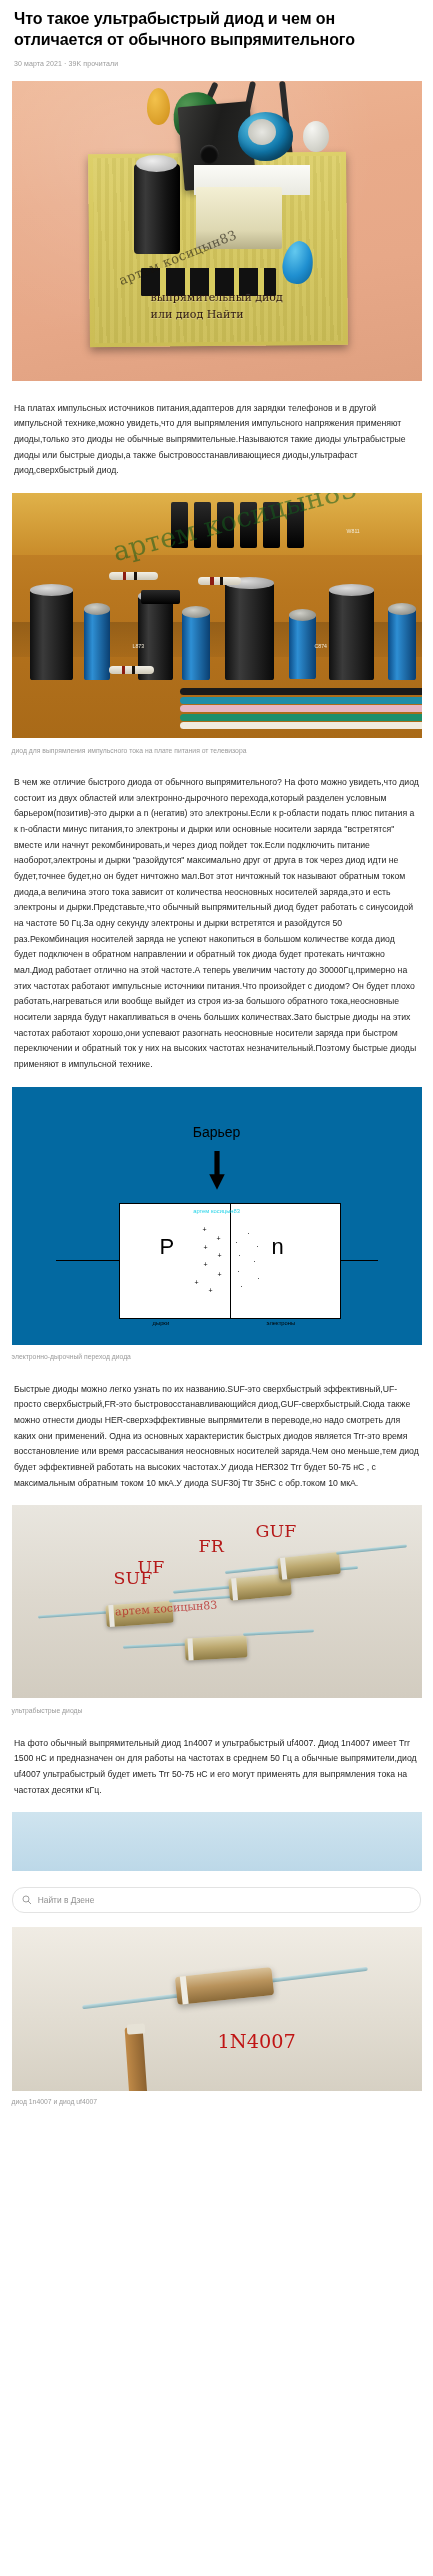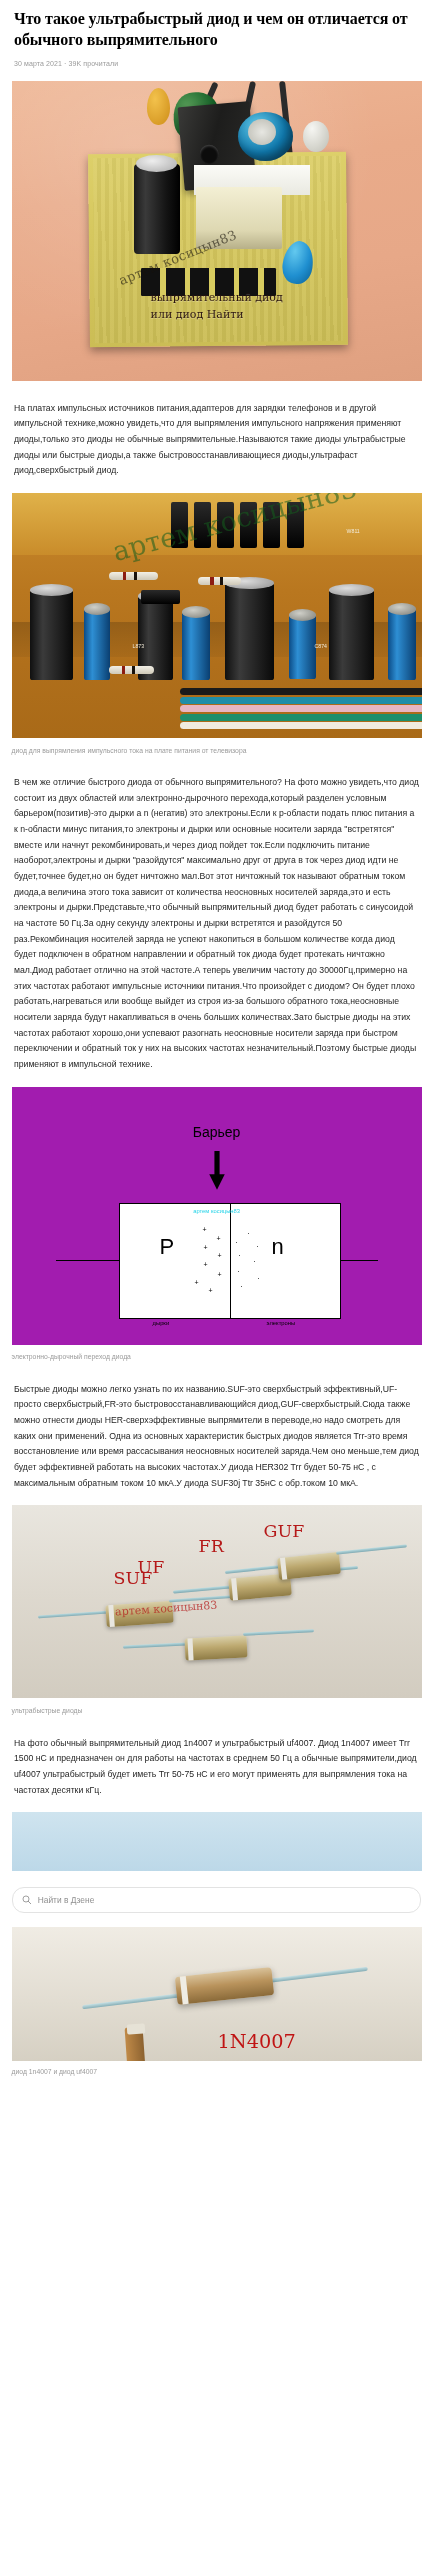--- a/index.html
+++ b/index.html
@@ -14,21 +14,20 @@
   }
   .page { width: 433px; position: relative; overflow: hidden; }
 
   .article-title {
     font-size: 16px;
     line-height: 1.30;
     font-weight: 700;
     letter-spacing: -0.1px;
     margin: 9px 14px 0 14px;
     color: #000;
-    font-family: Liberation Serif, serif;
   }
   .article-meta {
     margin: 9px 14px 0 14px;
     font-size: 7px;
     color: #9a9a9a;
     letter-spacing: 0.1px;
   }
 
   .figure { margin: 14px 0 0 0; }
   .figure .frame {
@@ -202,21 +201,21 @@
     position:absolute; left:97px; top:11.6px; font-family:"DejaVu Serif",serif;
     font-size:27px; color: rgba(20,92,30,.55); transform: rotate(-15deg); white-space:nowrap;
   }
   .photo2 .silktext{
     position:absolute; font-size:5.2px; color:#f2ead8; font-family:"Liberation Sans",sans-serif;
   }
 
   
   .diagram{
     height: 258px;
-    background:#a21caf;
+    background:#0369a1;
   }
   .diagram .d-title{
     position:absolute; left:0; right:0; top:37px; text-align:center;
     font-size:14px; color:#000; font-family:"Liberation Sans",sans-serif;
   }
   .diagram .d-arrow{
     position:absolute; left:50%; top:64px; transform:translateX(-50%);
   }
   .diagram .d-box{
     position:absolute; left:107px; top:116px; width:222px; height:116px;
@@ -292,21 +291,21 @@
   .searchbar .s-icon{
     margin: 0 6.4px 0 9px; width:9.7px; height:9.7px; flex:0 0 auto;
     display:inline-block;
   }
   .searchbar .s-text{
     font-size: 8.4px; color:#8f8f8f;
   }
 
   
   .photo5{
-    height: 134px;
+    height: 164px;
     background: linear-gradient(180deg,#f0ece4 0%, #e2ddd2 55%, #d6d0c3 100%);
   }
   .photo5 .body{
     position:absolute; left:164px; top:45px; width:97px; height:28px;
     border-radius:3.9px;
     background: linear-gradient(180deg,#d9c29a 0%, #b9935c 45%, #8a6a39 100%);
     transform: rotate(-6deg);
     box-shadow: 0 2.6px 6.4px rgba(0,0,0,.3);
   }
   .photo5 .body .band{
@@ -500,21 +499,21 @@
 
       <div class="legL" style="left:213px; top:63px;  width:55px; transform:rotate(-6deg);"></div>
       <div class="dio" style="left:266px; top:50px;  width:62px; transform:rotate(-6deg);">
           <span class="band"></span>
         </div>
       <div class="legR" style="left:324px; top:43px;  width:71px; transform:rotate(-6deg);"></div>
 
       <div class="redlbl" style="left:55px;  top:63px;margin-left:47px;">SUF</div>
       <div class="redlbl" style="left:126px; top:52px;">UF</div>
       <div class="redlbl" style="left:187px; top:31px;">FR</div>
-      <div class="redlbl" style="left:252px; top:15.5px;">GUF</div>
+      <div class="redlbl" style="left:244px; top:15.5px;">GUF</div>
 
       <div class="wm-red">артем косицын83</div>
     </div>
     <div class="figcaption">ультрабыстрые диоды</div>
   </div>
 
   <p class="body-text">На фото обычный выпрямительный диод 1n4007 и ультрабыстрый uf4007. Диод 1n4007 имеет Trr 1500 нС и предназначен он для работы на частотах в среднем 50 Гц а обычные выпрямители,диод uf4007 ультрабыстрый будет иметь Trr 50-75 нС и его могут применять для выпрямления тока на частотах десятки кГц.</p>
 
   <div class="figure">
     <div class="frame photo4"></div>

